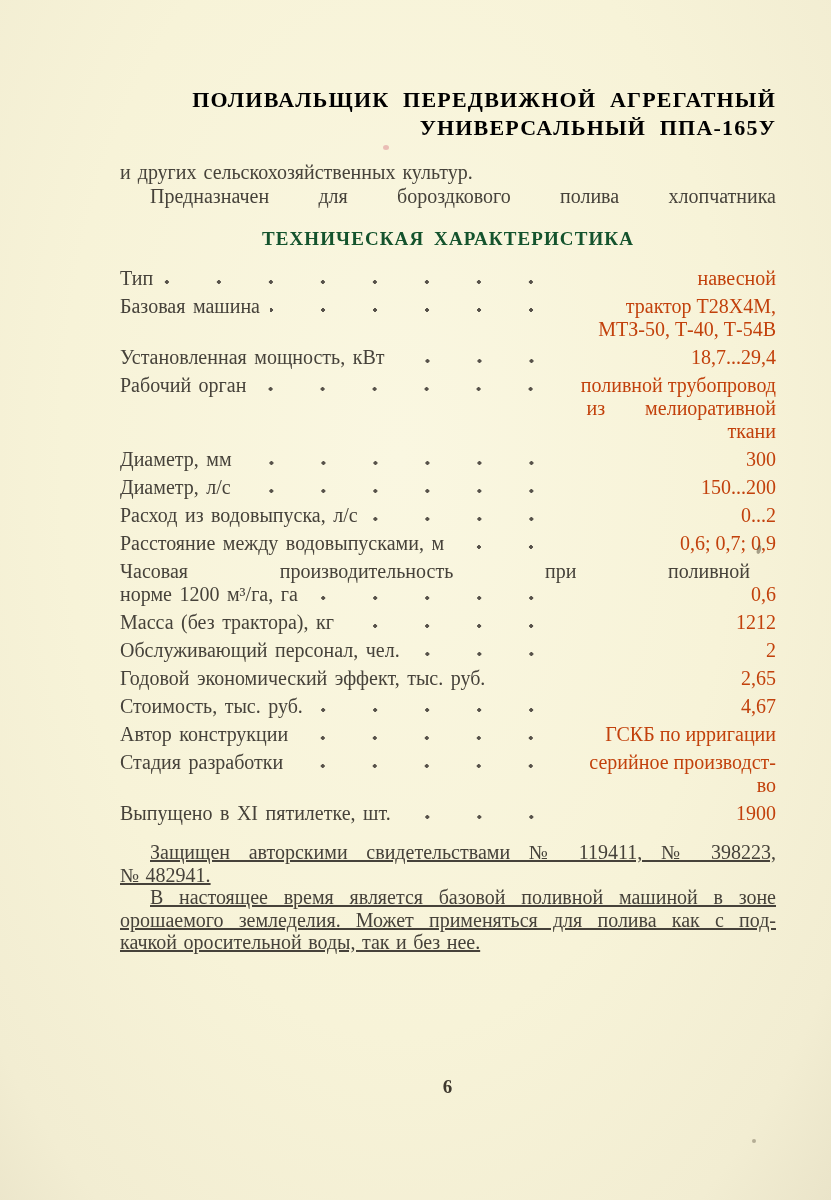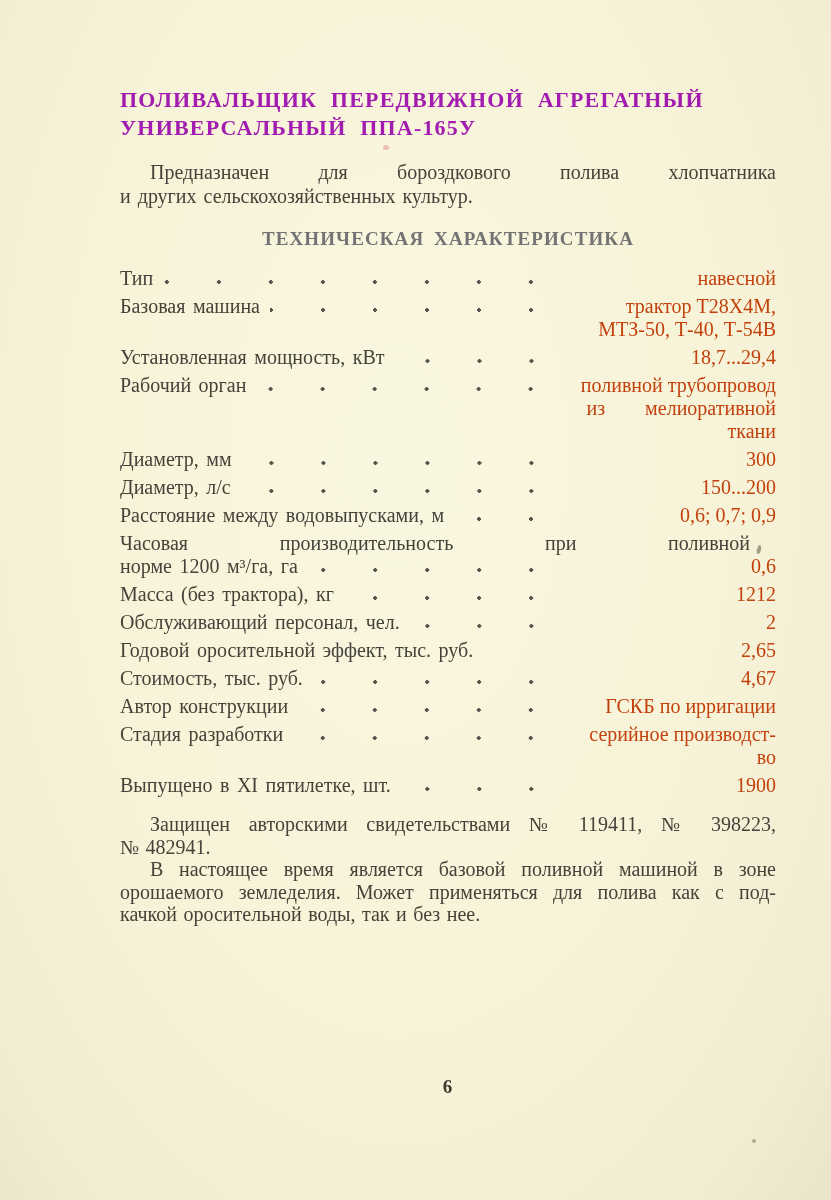--- a/index.html
+++ b/index.html
@@ -9,47 +9,47 @@
     color:#46423a;
     background:#f6f2d6;
   }
   .paper {
     position:absolute; inset:0;
     background:radial-gradient(ellipse at 48% 38%, #faf7e1 0%, #f7f3d8 55%, #f2edd2 86%, #eae4c9 100%);
   }
   .content { position:absolute; left:120px; top:86px; width:656px; }
 
   .title-line {
-    font-weight:bold; font-size:22px; line-height:28px; text-align:left;
-    letter-spacing:1.2px; word-spacing:7px; color:#a21caf;
+    font-weight:bold; font-size:22px; line-height:28px; text-align:right;
+    letter-spacing:1.2px; word-spacing:7px; color:#000000;
   }
   .intro { margin-top:18px; font-size:20px; line-height:24px; word-spacing:2px; }
   .pline { text-align:left; }
   .pline.jl { text-align:justify; text-align-last:justify; }
   .pline.ind { text-indent:30px; }
 
   .section-heading {
     margin-top:20px; text-align:center; font-weight:bold; font-size:19px;
-    letter-spacing:1.1px; word-spacing:4px; color:#737373;
+    letter-spacing:1.1px; word-spacing:4px; color:#14532d;
   }
 
   .spec-list { margin-top:17px; }
   .spec-row { margin-bottom:5px; font-size:20px; line-height:23px; }
   .spec-flex { display:flex; align-items:flex-start;text-align:right; }
   .spec-label { flex:0 1 auto; white-space:nowrap; word-spacing:2.5px; }
   .spec-line1 { text-align:justify; text-align-last:justify; padding-right:26px; word-spacing:2px; }
   .dots {
     flex:1 1 auto; height:6px; margin:12px 6px 0 10px;
     background-image:radial-gradient(circle, #57524a 1.6px, rgba(87,82,74,0) 2.1px);
     background-size:52px 6px; background-repeat:repeat-x; background-position:right center;
   }
   .dots.none { background:none; }
   .spec-value { flex:0 0 213px; width:213px; white-space:pre-line; color:#c2410c; }
 
-  .notes { margin-top:16px; font-size:20px; line-height:22.5px; word-spacing:1.5px; }
+  .notes { margin-top:16px; font-size:20px; line-height:22.5px; word-spacing:1.5px;text-decoration:underline; }
 
   .page-number {
     position:absolute; left:120px; width:656px; top:1076px; text-align:center;
     font-size:19px; font-weight:bold; letter-spacing:1px; color:#3e382e;
   }
 
   
   .speck-pink { position:absolute; left:383px; top:145px; width:6px; height:5px; border-radius:50%; background:rgba(214,122,132,.45); }
   .speck-comma { position:absolute; left:757px; top:545px; width:4px; height:9px; border-radius:50%/60% 60% 40% 40%; background:rgba(84,74,56,.5); transform:rotate(14deg); }
   .speck-dot { position:absolute; left:752px; top:1139px; width:4px; height:4px; border-radius:50%; background:rgba(90,80,60,.4); }
@@ -57,22 +57,22 @@
 </head>
 <body>
 
 <div class="paper"></div>
 
 <div class="content">
   <div class="title-line">ПОЛИВАЛЬЩИК ПЕРЕДВИЖНОЙ АГРЕГАТНЫЙ</div>
   <div class="title-line">УНИВЕРСАЛЬНЫЙ ППА-165У</div>
 
   <div class="intro">
+      <div class="pline">и других сельскохозяйственных культур.</div>
       <div class="pline jl ind">Предназначен для бороздкового полива хлопчатника</div>
-      <div class="pline">и других сельскохозяйственных культур.</div>
     </div>
 
   <div class="section-heading">ТЕХНИЧЕСКАЯ ХАРАКТЕРИСТИКА</div>
 
   <div class="spec-list">
       <div class="spec-row">
         <div class="spec-flex">
           <span class="spec-label">Тип</span>
           <span class="dots"></span>
           <span class="spec-value">навесной</span>
@@ -111,20 +111,27 @@
       </div>
       <div class="spec-row">
         <div class="spec-flex">
           <span class="spec-label">Диаметр, л/с</span>
           <span class="dots"></span>
           <span class="spec-value">150...200</span>
         </div>
       </div>
       <div class="spec-row">
         <div class="spec-flex">
+          <span class="spec-label">Расход из водовыпуска, л/с</span>
+          <span class="dots"></span>
+          <span class="spec-value">0...2</span>
+        </div>
+      </div>
+      <div class="spec-row">
+        <div class="spec-flex">
           <span class="spec-label">Расстояние между водовыпусками, м</span>
           <span class="dots"></span>
           <span class="spec-value">0,6; 0,7; 0,9</span>
         </div>
       </div>
       <div class="spec-row">
         <div class="spec-line1">Часовая производительность при поливной</div>
         <div class="spec-flex">
           <span class="spec-label">норме 1200 м³/га, га</span>
           <span class="dots"></span>
@@ -140,21 +147,21 @@
       </div>
       <div class="spec-row">
         <div class="spec-flex">
           <span class="spec-label">Обслуживающий персонал, чел.</span>
           <span class="dots"></span>
           <span class="spec-value">2</span>
         </div>
       </div>
       <div class="spec-row">
         <div class="spec-flex">
-          <span class="spec-label">Годовой оросительной эффект, тыс. руб.</span>
+          <span class="spec-label">Годовой экономический эффект, тыс. руб.</span>
           <span class="dots none"></span>
           <span class="spec-value">2,65</span>
         </div>
       </div>
       <div class="spec-row">
         <div class="spec-flex">
           <span class="spec-label">Стоимость, тыс. руб.</span>
           <span class="dots"></span>
           <span class="spec-value">4,67</span>
         </div>

